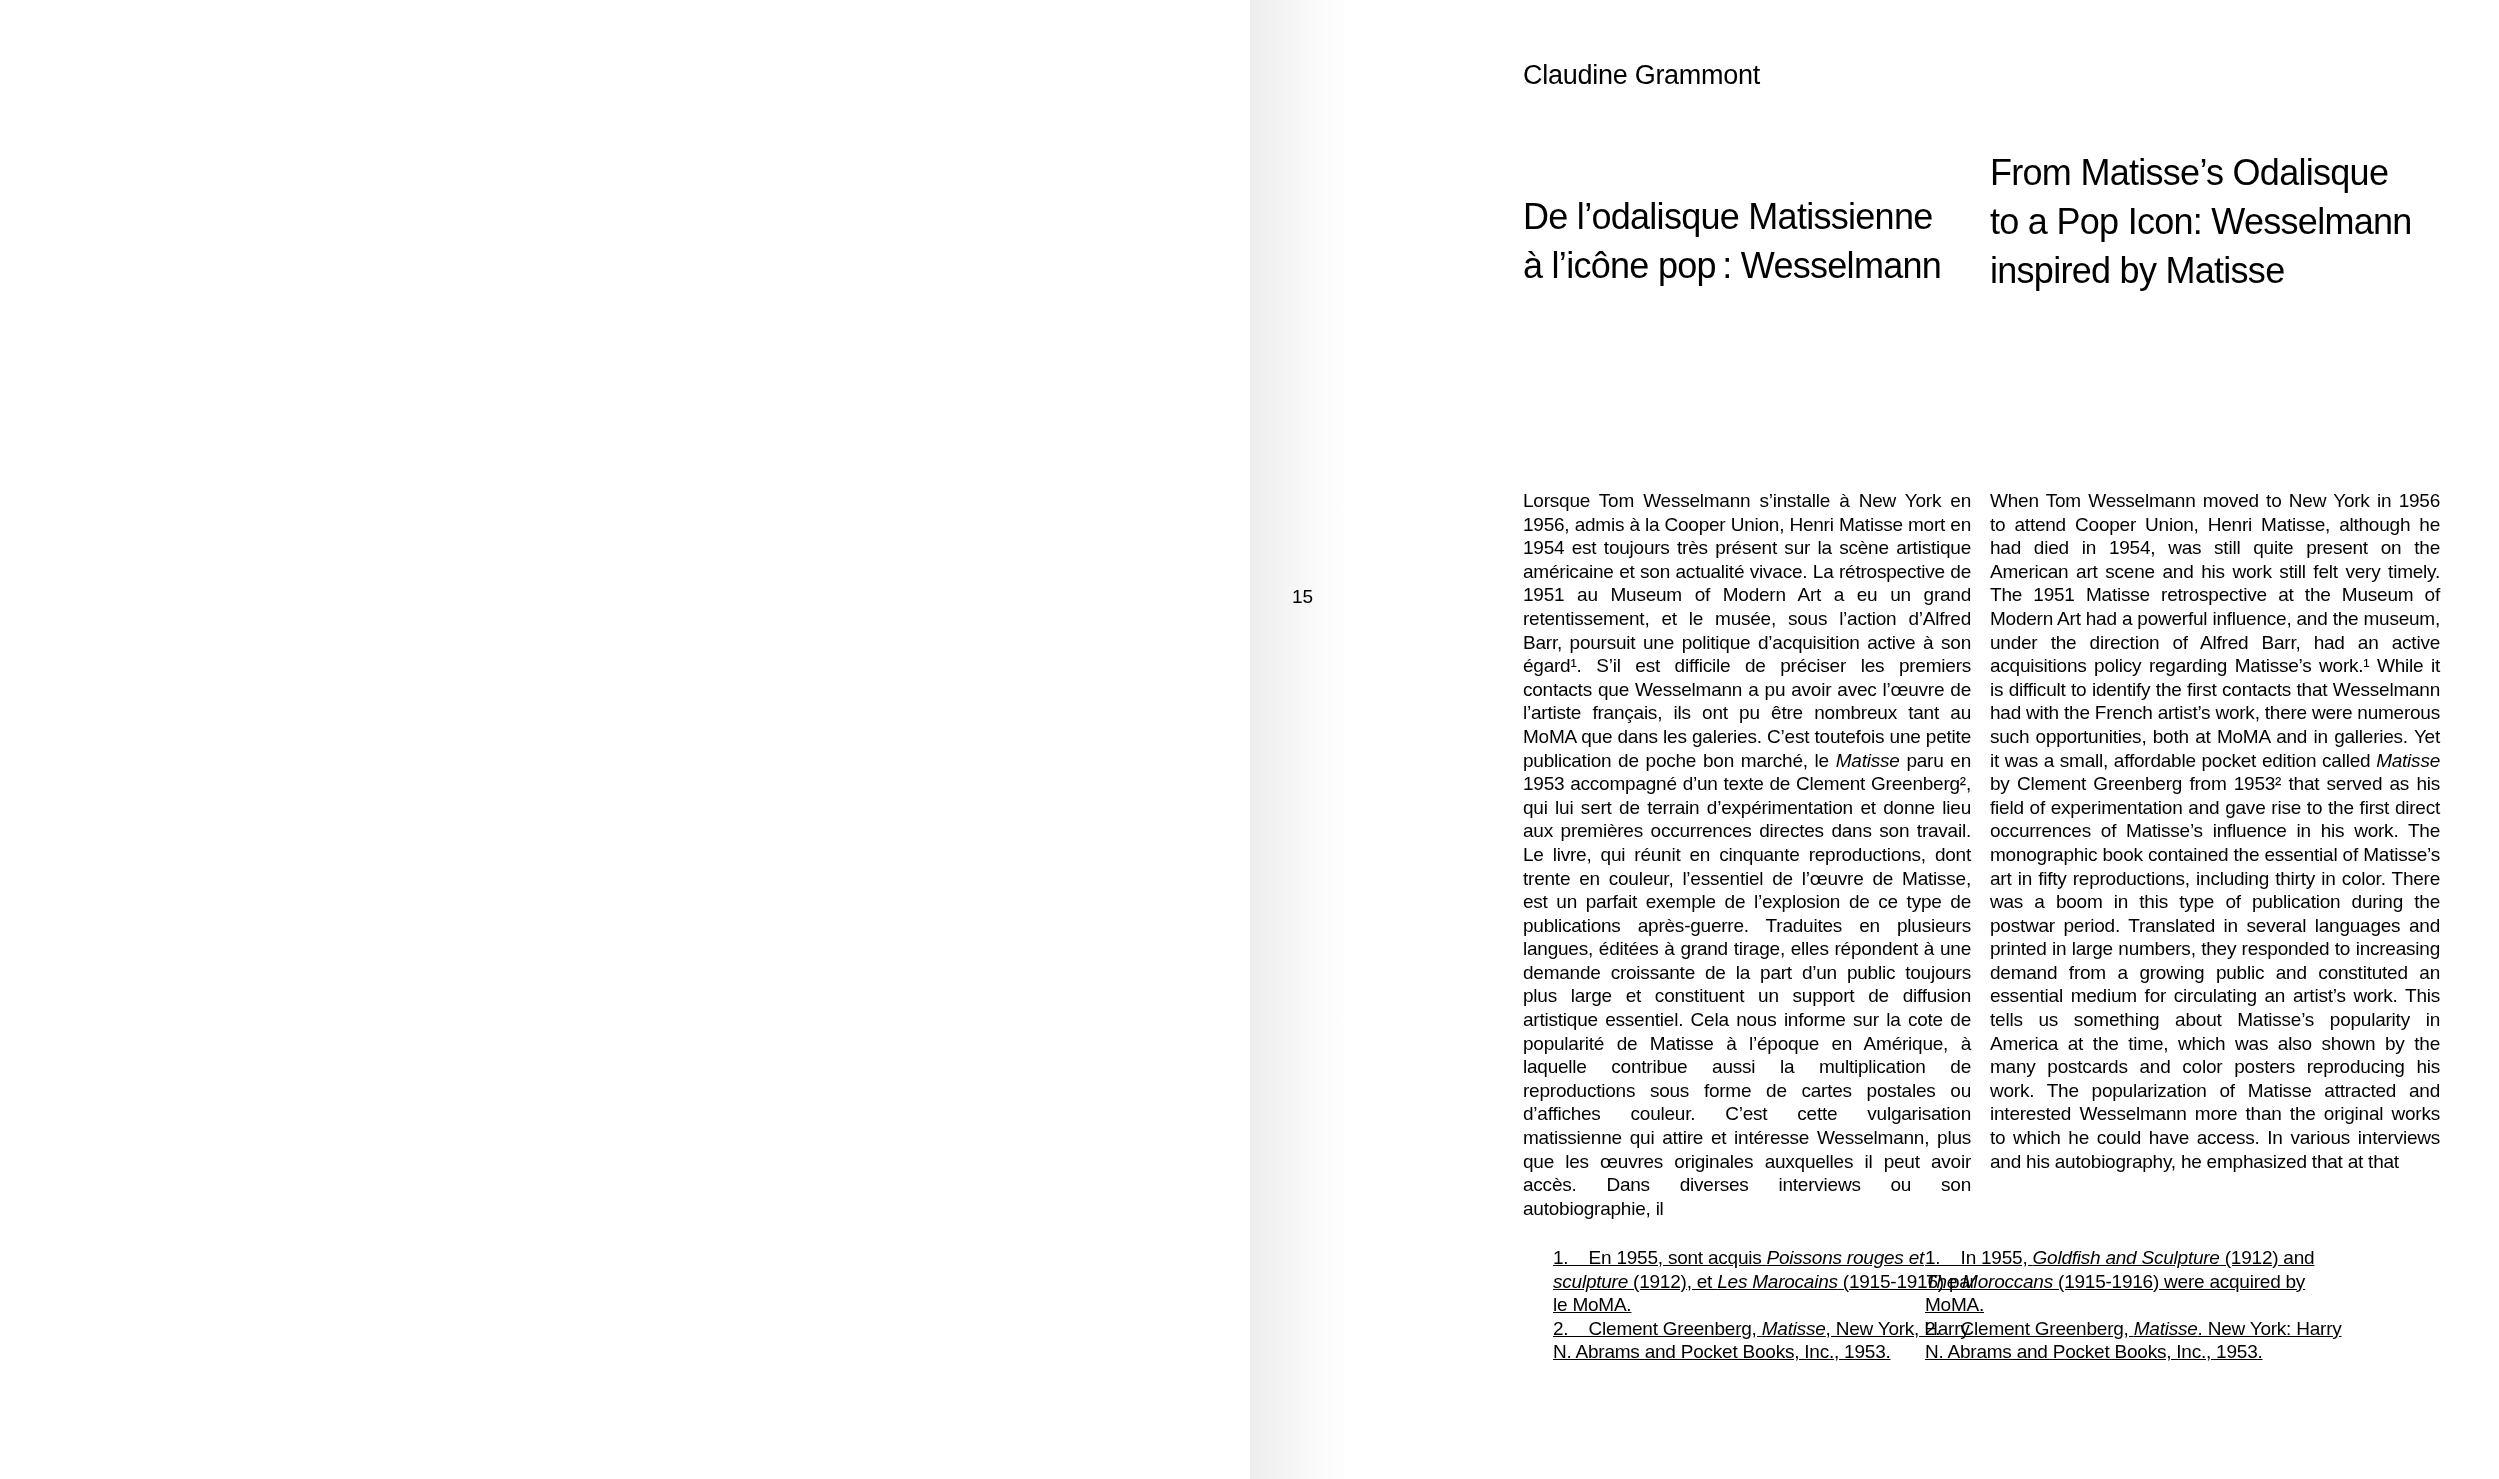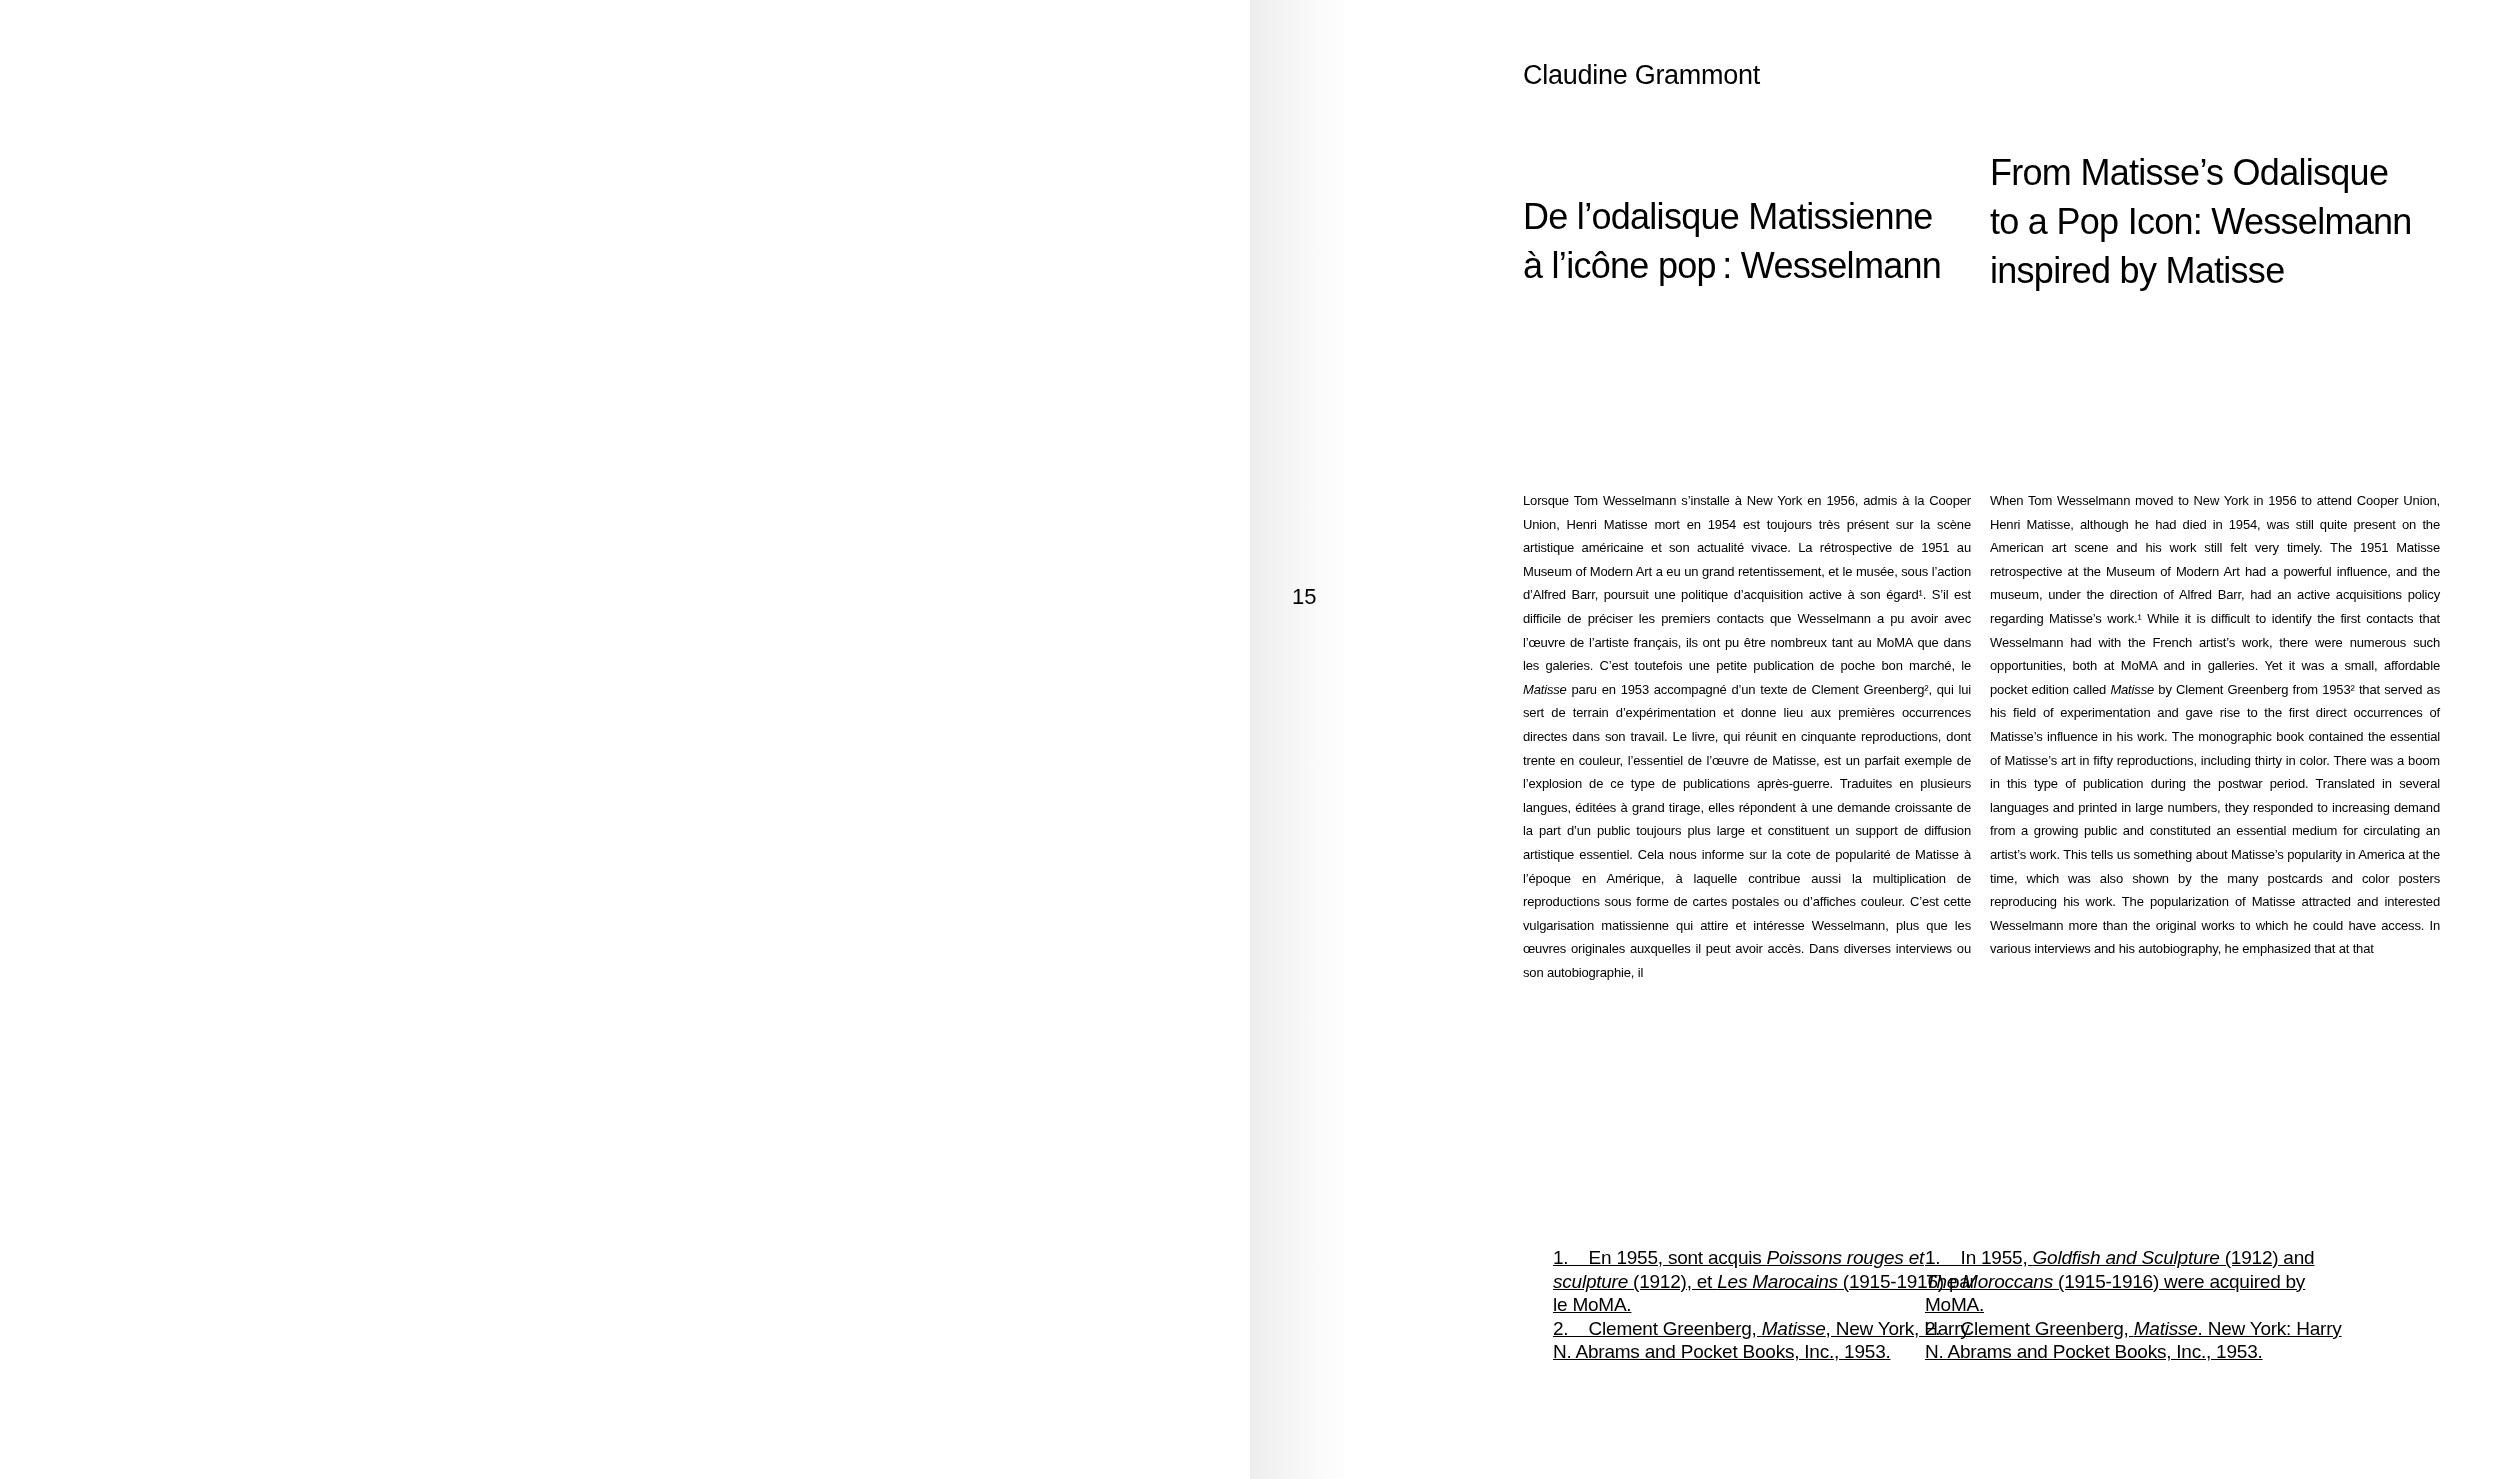--- a/index.html
+++ b/index.html
@@ -14,39 +14,39 @@
 
   .left-page { position: absolute; left: 0; top: 0; width: 1250px; height: 1480px; background: #ffffff; }
 
   .gutter-shadow {
     position: absolute; left: 1250px; top: 0; width: 101px; height: 1480px;
     background: linear-gradient(90deg, #ededed 0%, #f3f3f3 30%, #fafafa 65%, #ffffff 100%);
   }
 
   .folio {
     position: absolute; left: 1292px; top: 585px;
-    font-size: 22px; line-height: 23px; letter-spacing: 0;
+    font-size: 19px; line-height: 23px; letter-spacing: 0;
   }
 
   .author {
     position: absolute; left: 1523px; top: 62px;
     font-size: 27px; line-height: 27px; letter-spacing: -0.01em;
   }
 
   .title {
     position: absolute; top: 148px;
     font-size: 36px; line-height: 49px; letter-spacing: -0.02em;
     white-space: nowrap;
   }
   .title-fr { left: 1523px; margin-top: 44px; }
   .title-en { left: 1990px; }
 
   .body-col {
     position: absolute; top: 489px;
-    font-size: 13px; line-height: 23.6px; letter-spacing: -0.012em;
+    font-size: 19px; line-height: 23.6px; letter-spacing: -0.012em;
     text-align: justify;
   }
   .body-fr { left: 1523px; width: 448px; }
   .body-en { left: 1990px; width: 450px; }
   .body-col p { margin: 0; }
   .body-col i, .footnotes i { font-style: italic; }
 
   .footnotes {
     position: absolute; top: 1246px;
     font-size: 19px; line-height: 23.6px; letter-spacing: -0.012em;

